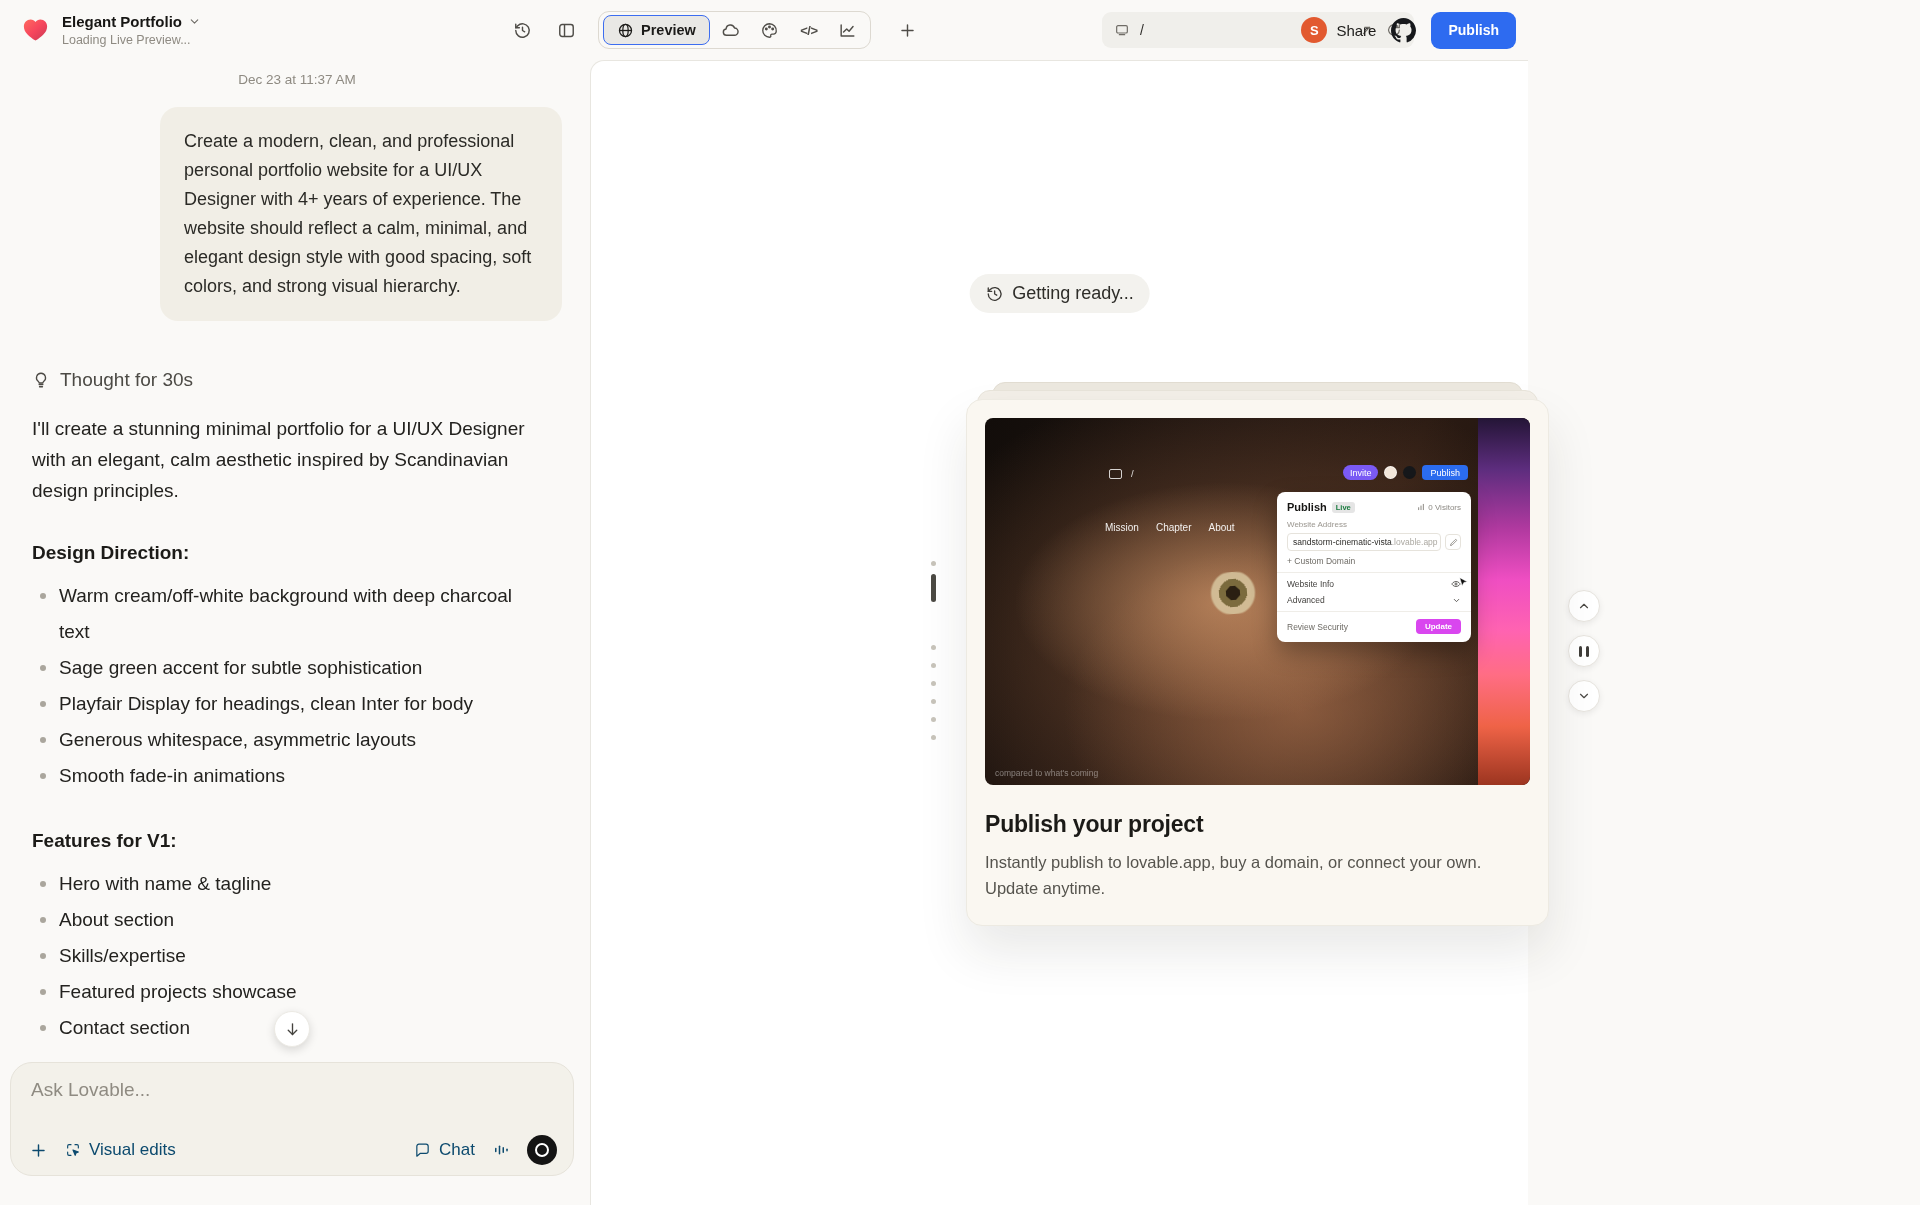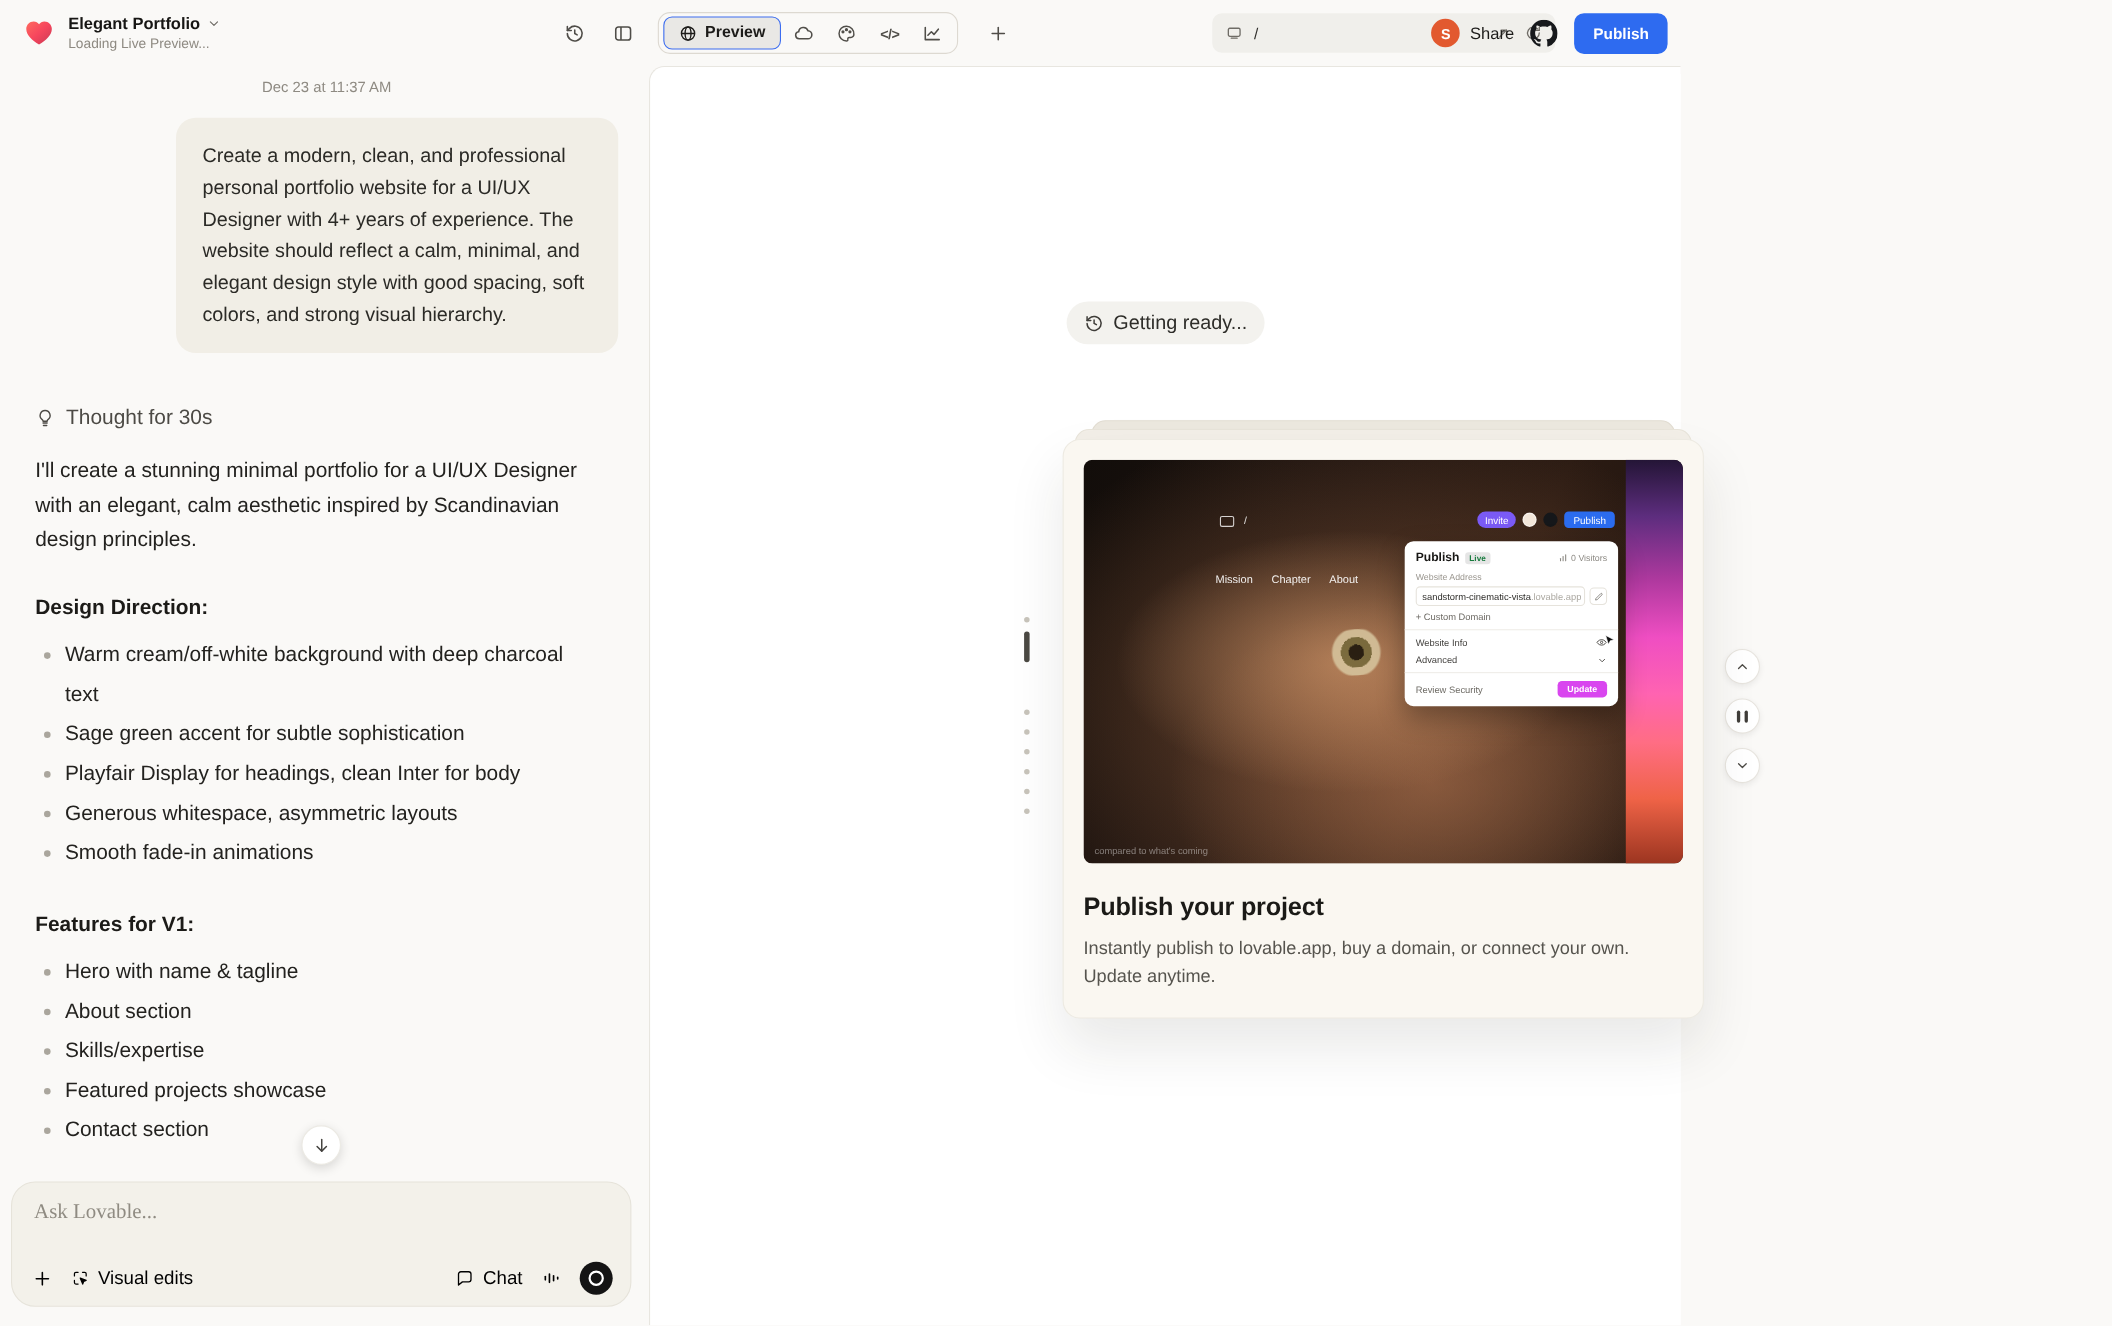--- a/index.html
+++ b/index.html
@@ -29,36 +29,36 @@
   .url-path { font-size:14px; color:#2e2d2a; flex:1; }
   .url-actions { display:flex; align-items:center; gap:12px; color:#6f6c66; }
   .tb-right { position:absolute; right:12px; top:11px; display:flex; align-items:center; gap:15px; height:38px; }
   .share-group { display:flex; align-items:center; gap:9px; cursor:pointer; }
   .avatar { width:26px; height:26px; border-radius:50%; background:#e2592f; color:#fff; font-size:13px; font-weight:bold; display:flex; align-items:center; justify-content:center; }
   .share-label { font-size:15px; color:#1c1b19; }
   .gh { color:#17191c; cursor:pointer; }
   .publish-btn { background:#2e6bf0; color:#fff; border:none; font-size:14px; font-weight:bold; border-radius:9px; height:37px; padding:0 17px; cursor:pointer; }
 
   
-  .chat { position:absolute; top:60px; left:0; width:590px; bottom:0; }
+  .chat { position:absolute; top:60px; left:0; width:590px; bottom:12px; }
   .chat-scroll { position:absolute; inset:0; padding:8px 28px 0 32px; overflow:hidden; }
   .stamp { text-align:center; font-size:13.5px; color:#8e8a82; margin:4px 0 20px; }
   .bubble { margin-left:auto; width:402px; background:#f1eee6; border-radius:18px; padding:20px 24px; font-size:18px; line-height:29px; color:#2b2a26; }
   .thought { display:flex; align-items:center; gap:10px; margin:48px 0 22px; color:#4c4a45; font-size:19px; }
   .para { font-size:19px; line-height:31px; max-width:545px; color:#23221f; }
   .sec-h { font-size:19px; font-weight:bold; margin:36px 0 0; color:#1c1b18; }
   ul.blist { list-style:none; width:490px; margin-top:14px; }
   ul.blist li { position:relative; padding-left:27px; font-size:19px; line-height:36px; color:#23221f; }
   ul.blist li::before { content:""; position:absolute; left:8px; top:15px; width:6px; height:6px; border-radius:50%; background:#aaa69d; }
   .scrolldown { position:absolute; left:274px; bottom:146px; width:36px; height:36px; border-radius:50%; background:#fff; border:1px solid #eceae4; box-shadow:0 3px 10px rgba(0,0,0,.14); display:flex; align-items:center; justify-content:center; color:#44423e; cursor:pointer; z-index:4; }
   .composer { position:absolute; left:10px; right:16px; bottom:17px; height:114px; background:#f3f1ea; border:1px solid #e6e3da; border-radius:22px; padding:16px 20px 12px; z-index:5; }
-  .composer textarea { width:100%; height:44px; background:transparent; border:none; outline:none; resize:none; font-family:Liberation Serif, serif; font-size:19px; color:#2b2a26; }
+  .composer textarea { width:100%; height:44px; background:transparent; border:none; outline:none; resize:none; font-family:Liberation Sans, sans-serif; font-size:19px; color:#2b2a26; }
   .composer textarea::placeholder { color:#8f8b82; }
   .composer-row { position:absolute; left:18px; right:16px; bottom:10px; display:flex; align-items:center; gap:17px; color:#3f3d39; }
-  .crow-btn { display:flex; align-items:center; gap:8px; background:transparent; border:none; color:#000000; font-size:17px; font-family:inherit; cursor:pointer; }
+  .crow-btn { display:flex; align-items:center; gap:8px; background:transparent; border:none; color:#0c4a6e; font-size:17px; font-family:inherit; cursor:pointer; }
   .crow-right { margin-left:auto; display:flex; align-items:center; gap:17px; }
   .send-btn { width:30px; height:30px; border-radius:50%; background:#141414; border:none; position:relative; cursor:pointer; }
   .send-btn::after { content:""; position:absolute; inset:8px; border:2.5px solid #fff; border-radius:50%; }
 
   
   .preview { position:absolute; left:590px; top:60px; right:0; bottom:0; background:#fff; border:1px solid #e8e6e0; border-right:none; border-bottom:none; border-top-left-radius:14px; }
   .ready { position:absolute; top:213px; left:50%; transform:translateX(-50%); display:flex; align-items:center; gap:9px; background:#f3f2ee; border-radius:999px; padding:9px 16px; font-size:18px; color:#2e2d29; }
   .ready svg { color:#3f3d39; }
 
   .card-wrap { position:absolute; left:375px; top:338px; width:583px; }

